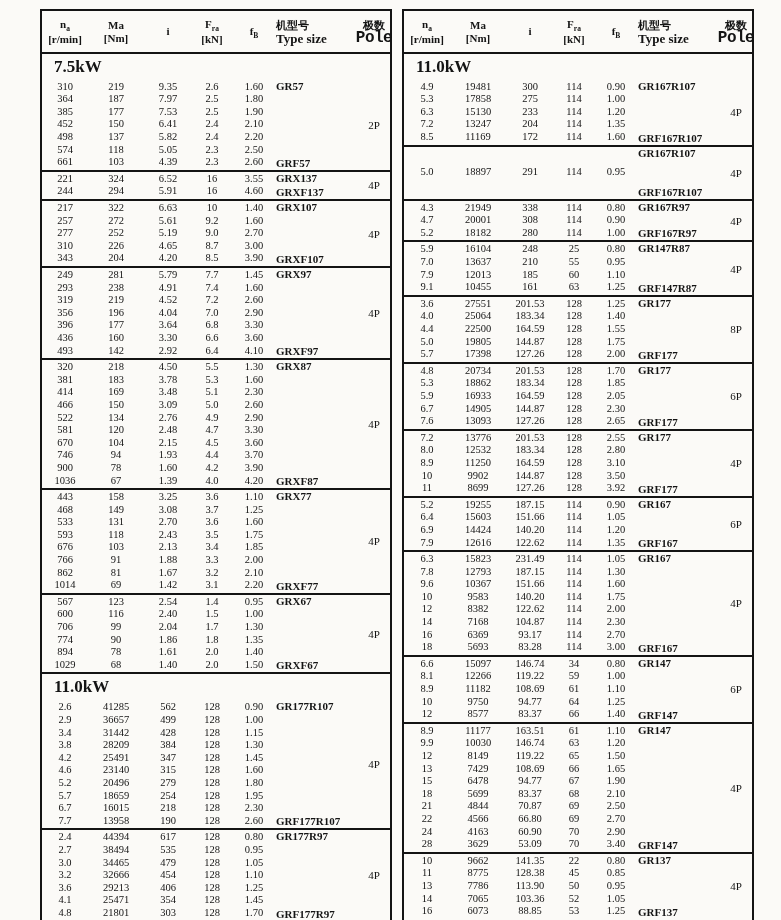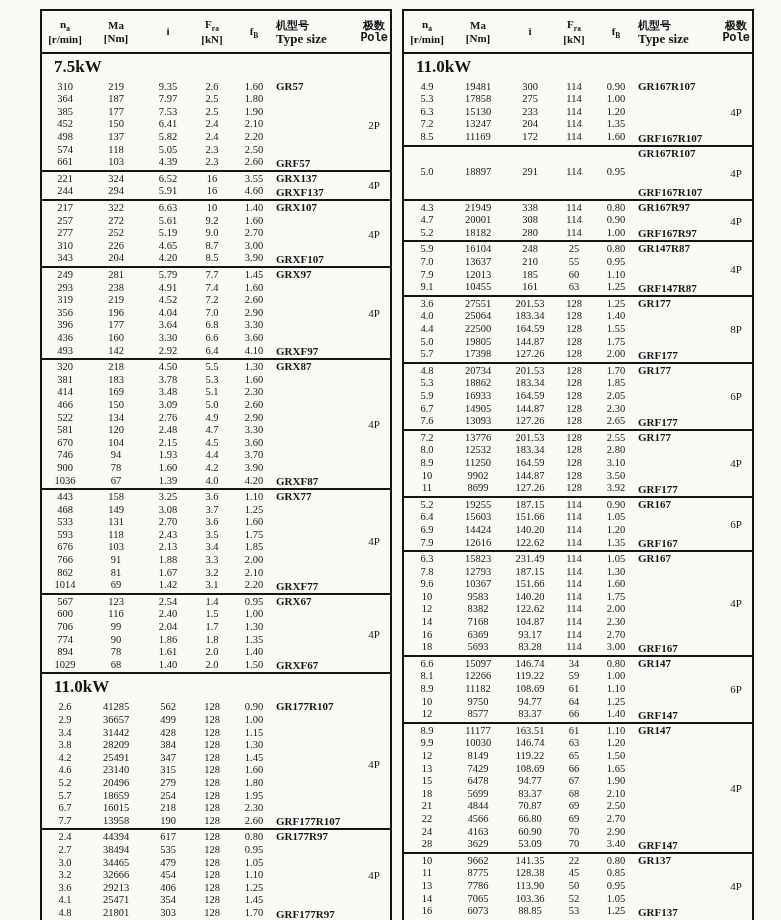--- a/index.html
+++ b/index.html
@@ -19,21 +19,21 @@
     box-sizing:border-box;
   }
   .thead{display:flex;border-bottom:2.5px solid #141414;padding:7px 0 6px;}
   .hc{display:flex;flex-direction:column;justify-content:center;align-items:center;
       font-weight:bold;font-size:11px;line-height:13px;}
   .hc sub{font-size:7.5px;line-height:1;}
   .c0{width:46px}.c1{width:56px}.c2{width:48px}.c3{width:40px}.c4{width:44px}
   .c5{width:83px;align-items:flex-start;}
   .c6{width:30px}
   .h-en{font-size:13px;}
-  .h-pole{font-family:"Liberation Mono", monospace;font-size:12px;letter-spacing:-0.5px;}
+  .h-pole{font-family:"Liberation Mono", monospace;font-size:16px;letter-spacing:-0.5px;}
   .kw-heading{font-weight:bold;font-size:17px;line-height:24px;padding:1px 2px 1px 12px;}
   .group{display:flex;}
   .sep{border-top:2px solid #141414;}
   .group.tall{min-height:52px;}
   .nums{display:flex;flex-direction:column;justify-content:center;padding:1px 0;}
   .row{display:flex;height:12.6px;line-height:12.6px;font-size:10.5px;}
   .row span{text-align:center;display:inline-block;}
   .type-cell{width:83px;display:flex;flex-direction:column;justify-content:space-between;
       font-weight:bold;font-size:11px;line-height:13px;}
   .pole-cell{width:30px;display:flex;align-items:center;justify-content:center;

